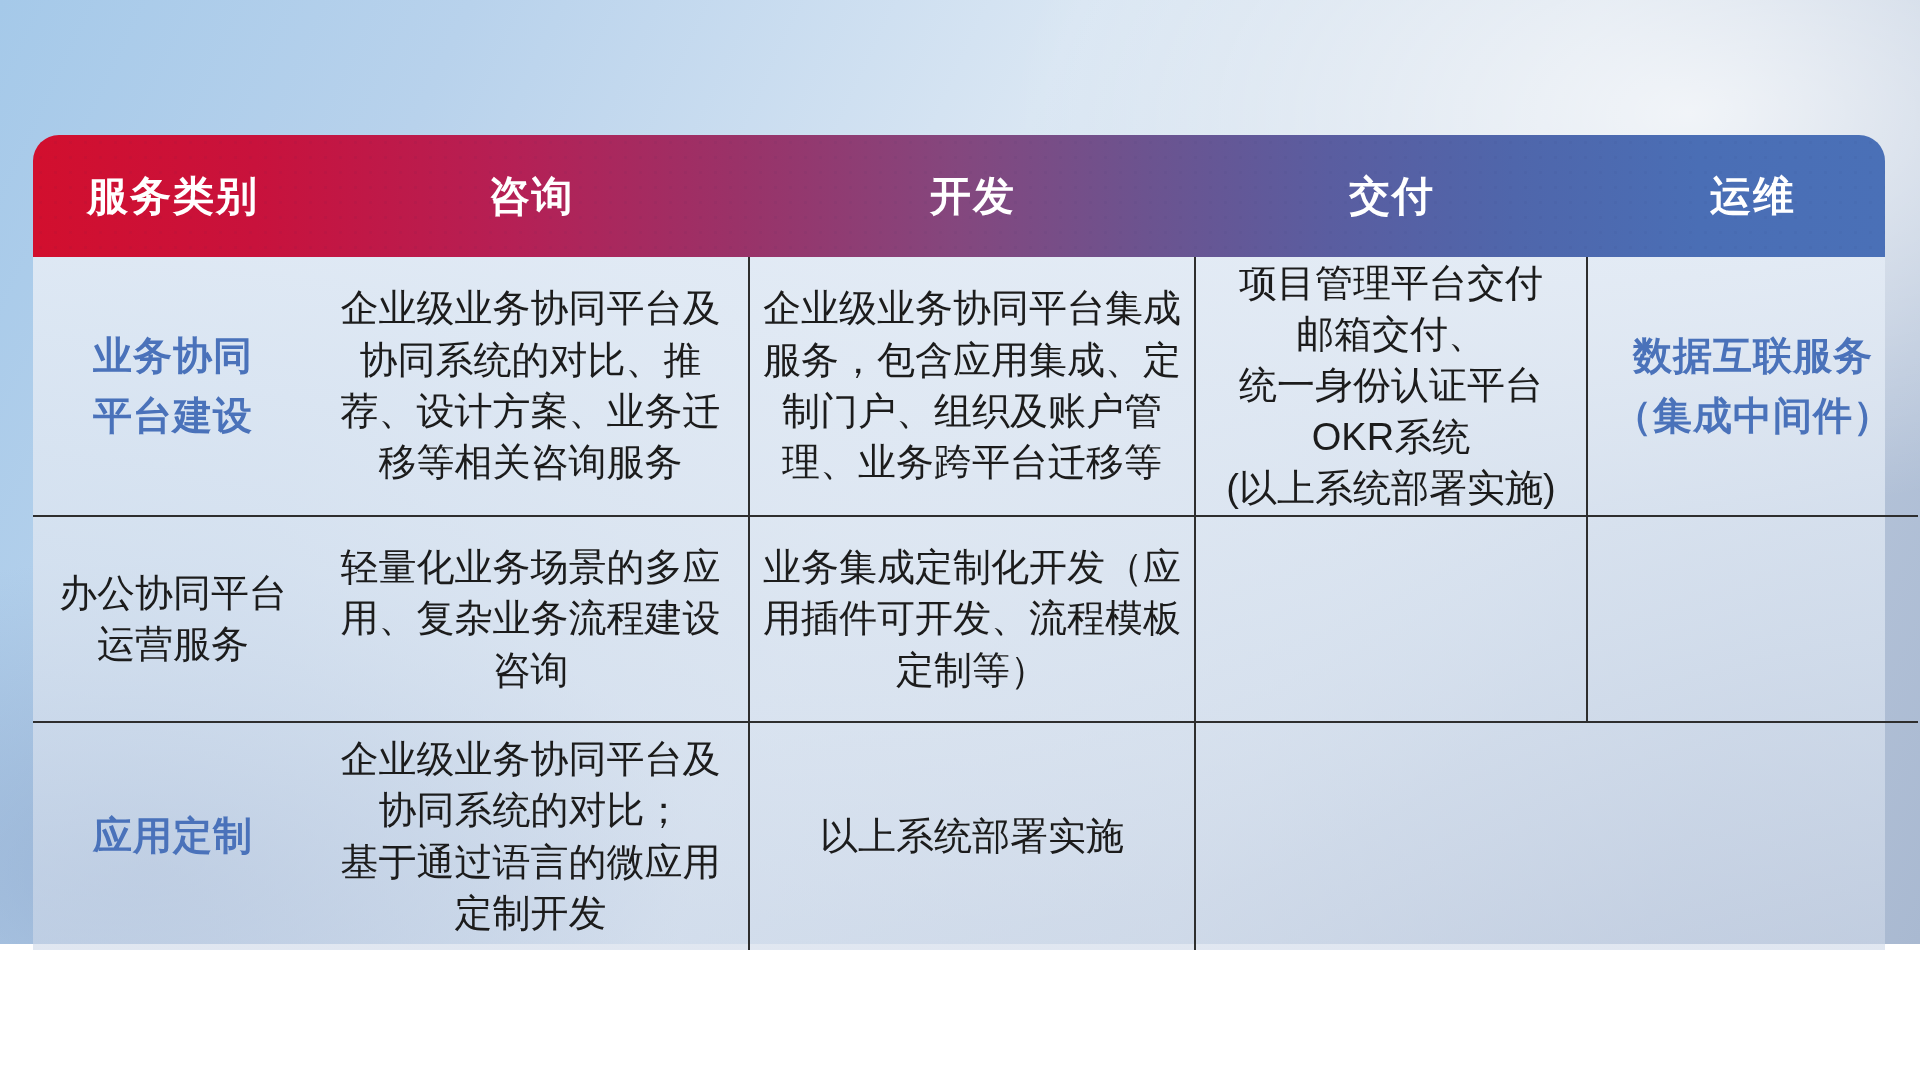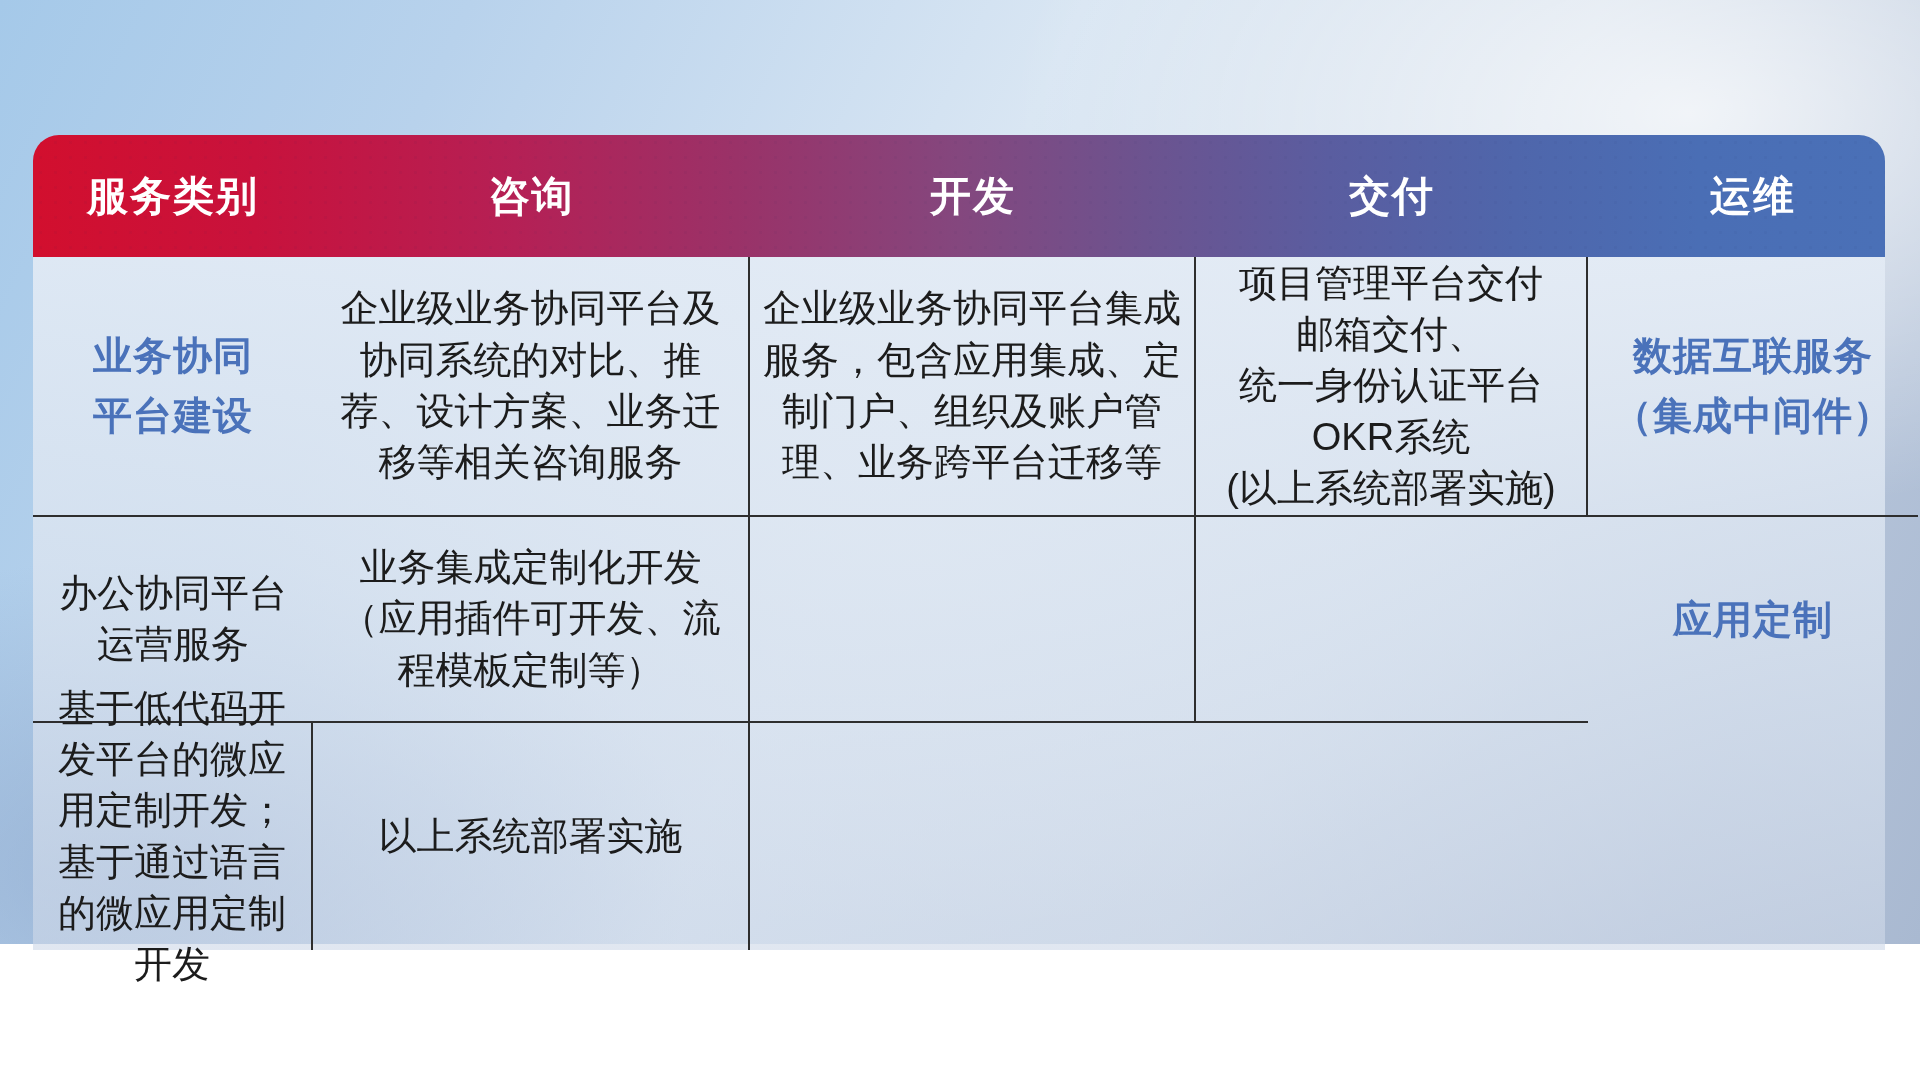--- a/index.html
+++ b/index.html
@@ -127,25 +127,26 @@
       <div class="cell col-3 row-1">企业级业务协同平台集成服务，包含应用集成、定制门户、组织及账户管理、业务跨平台迁移等</div>
       <div class="cell col-4 row-1">项目管理平台交付
 邮箱交付、
 统一身份认证平台
 OKR系统
 (以上系统部署实施)</div>
       <div class="cell cat col-1 row-2">数据互联服务
 （集成中间件）</div>
 
       <div class="cell col-5 row-1">办公协同平台运营服务</div>
+      <div class="cell col-2 row-2">轻量化业务场景的多应用、复杂业务流程建设咨询</div>
       <div class="cell col-3 row-2">业务集成定制化开发（应用插件可开发、流程模板定制等）</div>
       <div class="cell col-4 row-2"></div>
       <div class="cell col-5 row-2"></div>
 
       <div class="cell cat col-1 row-3">应用定制</div>
-      <div class="cell col-3 row-3">基于低代码开发平台的微应用定制开发；
+      <div class="cell col-3 row-3">企业级业务协同平台及协同系统的对比；
 基于通过语言的微应用定制开发</div>
       <div class="cell col-4 row-3">以上系统部署实施</div>
       <div class="cell col-5 row-3"></div>
     </div>
 
   </div>
 </div>
 
 </body></html>

